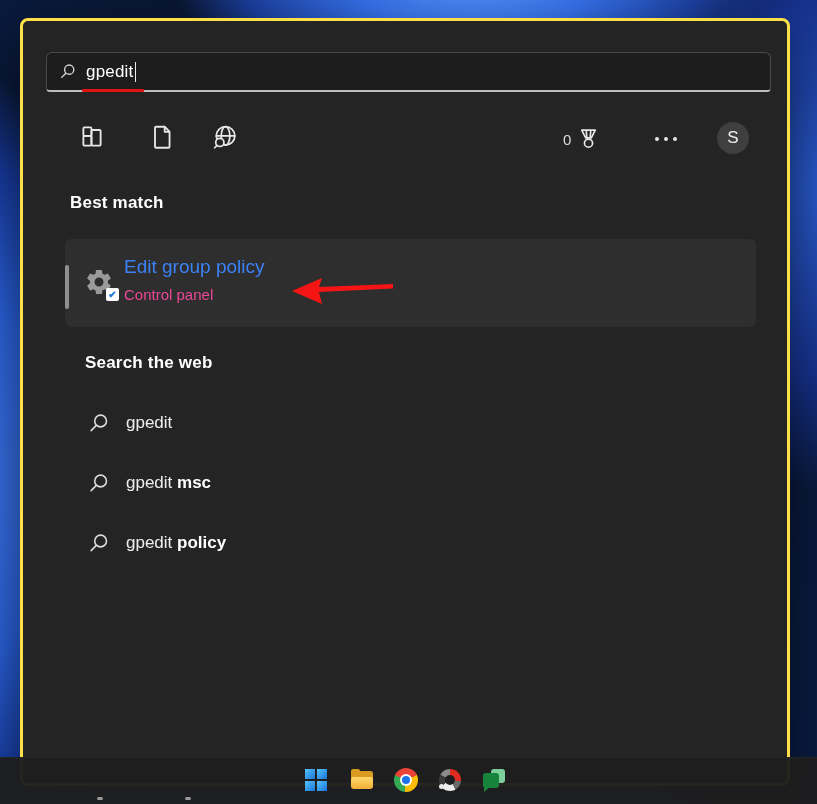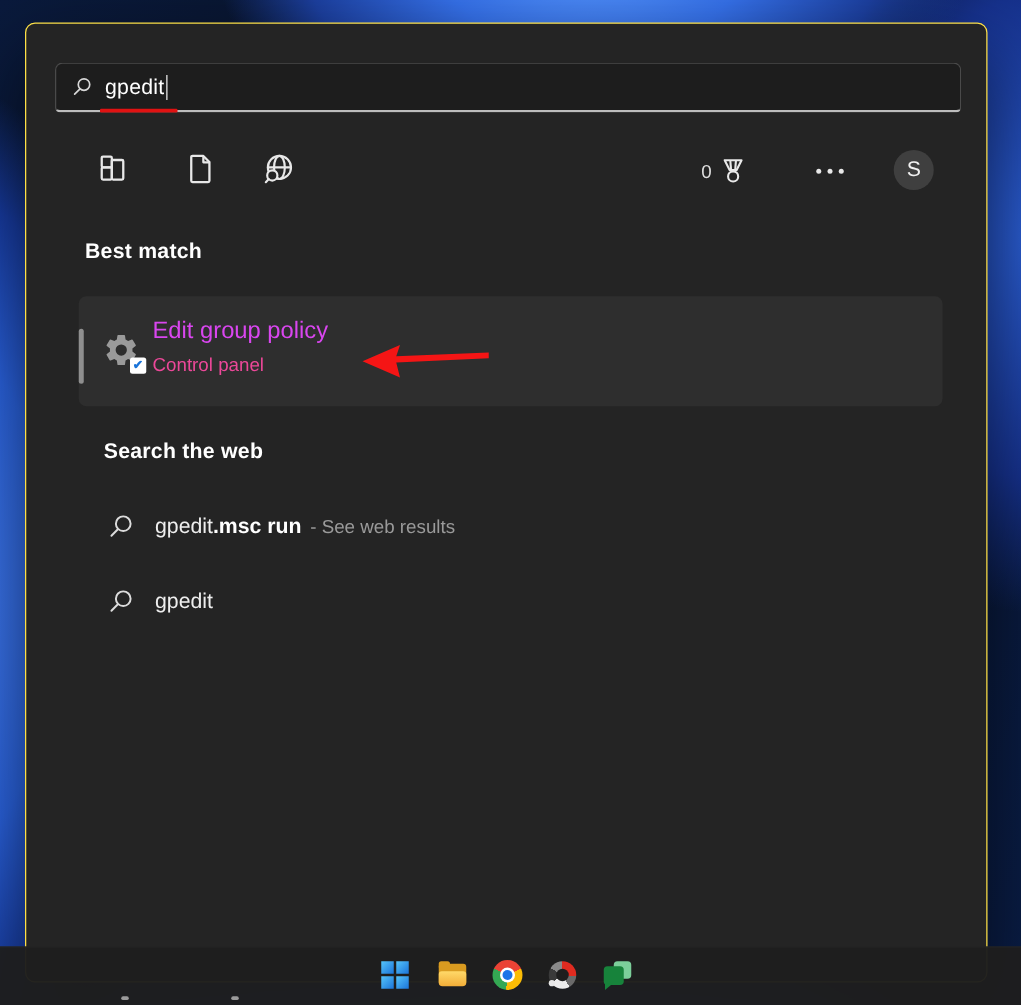--- a/index.html
+++ b/index.html
@@ -15,21 +15,21 @@
     background-image:
       radial-gradient(420px 270px at 58% -40px, #5a9aff 0%, #3570e8 30%, #1c3f9e 55%, rgba(7,18,38,0) 72%),
       radial-gradient(280px 430px at 830px 190px, #2b5fd4 0%, #16318c 45%, rgba(7,18,38,0) 70%),
       radial-gradient(300px 540px at -70px 480px, #4c86f5 0%, #2a62dd 40%, #173a9e 62%, rgba(7,18,38,0) 78%),
       radial-gradient(520px 280px at 45% 830px, #2d63e0 0%, #1c43ad 50%, rgba(7,18,38,0) 72%),
       linear-gradient(115deg, #0a1a3c 0%, #071022 45%, #0a1d46 100%);
   }
   
   .panel{
     position:absolute;left:20px;top:18px;width:770px;height:768px;
-    background:#242424;border:1px solid #fde047;border-radius:8px;
+    background:#242424;border:3px solid #fde047;border-radius:8px;
     box-shadow:0 26px 60px rgba(0,0,0,.55);box-sizing:border-box;
   }
   .searchbox{
     position:absolute;left:23px;top:31px;width:725px;height:40px;
     background:#1d1d1d;border:1px solid #4a4a4a;border-bottom:2px solid #bdbdbd;
     border-radius:6px 6px 4px 4px;display:flex;align-items:center;
     padding:0 12px;box-sizing:border-box;
   }
   .searchbox svg{flex:0 0 auto;}
   .search-text{color:#ffffff;font-size:17px;margin-left:10px;letter-spacing:.2px;}
@@ -54,21 +54,21 @@
   .card{
     position:absolute;left:42px;top:218px;width:691px;height:88px;
     background:#2e2e2e;border-radius:6px;cursor:pointer;
   }
   .sel-bar{position:absolute;left:0;top:26px;width:3.5px;height:44px;background:#8f8f8f;border-radius:2px;}
   .gear-wrap{position:absolute;left:19px;top:28px;width:32px;height:32px;}
   .gear-badge{
     position:absolute;right:-3px;bottom:-2px;width:13px;height:13px;background:#ffffff;border-radius:2px;
     display:flex;align-items:center;justify-content:center;font-size:10px;font-weight:700;color:#1a74d9;line-height:1;
   }
-  .card-title{position:absolute;left:59px;top:17px;color:#d946ef;font-size:19px;}
+  .card-title{position:absolute;left:59px;top:17px;color:#3b82f6;font-size:19px;}
   .card-sub{position:absolute;left:59px;top:47px;color:#ec4899;font-size:15px;}
   .arrow-anno{position:absolute;left:267px;top:253px;width:105px;height:32px;pointer-events:none;}
   
   .sugg-list{position:absolute;left:42px;top:372px;width:700px;}
   .sugg{height:60px;display:flex;align-items:center;cursor:pointer;border-radius:6px;}
   .sugg svg{margin-left:23px;flex:0 0 auto;}
   .sugg .txt{margin-left:17px;color:#eeeeee;font-size:17px;}
   .sugg .txt b{font-weight:700;color:#ffffff;}
   .sugg .note{margin-left:7px;color:#9a9a9a;font-size:15px;}
   
@@ -185,29 +185,37 @@
   </svg>
 
   <div class="sec-h h-web">Search the web</div>
 
   <div class="sugg-list">
     <div class="sugg">
       <svg width="21" height="21" viewBox="0 0 20 20" fill="none" stroke="#dcdcdc" stroke-width="1.5" stroke-linecap="round">
           <circle cx="12" cy="7.6" r="5.6"></circle>
           <line x1="7.7" y1="12" x2="3" y2="16.8"></line>
         </svg>
-      <span class="txt"><span>gpedit</span><b>.msc run</b></span>
-      <span class="note">- See web results</span>
+      <span class="txt"><span>gpedit</span><b></b></span>
+      <span class="note"></span>
     </div>
     <div class="sugg">
       <svg width="21" height="21" viewBox="0 0 20 20" fill="none" stroke="#dcdcdc" stroke-width="1.5" stroke-linecap="round">
           <circle cx="12" cy="7.6" r="5.6"></circle>
           <line x1="7.7" y1="12" x2="3" y2="16.8"></line>
         </svg>
-      <span class="txt"><span>gpedit</span><b></b></span>
+      <span class="txt"><span>gpedit </span><b>msc</b></span>
+      <span class="note"></span>
+    </div>
+    <div class="sugg">
+      <svg width="21" height="21" viewBox="0 0 20 20" fill="none" stroke="#dcdcdc" stroke-width="1.5" stroke-linecap="round">
+          <circle cx="12" cy="7.6" r="5.6"></circle>
+          <line x1="7.7" y1="12" x2="3" y2="16.8"></line>
+        </svg>
+      <span class="txt"><span>gpedit </span><b>policy</b></span>
       <span class="note"></span>
     </div>
   </div>
 </div>
 
 <div class="taskbar">
   <div class="tb-icons">
     <div class="tb-ic winlogo" title="">
       <i></i>
         <i></i>

